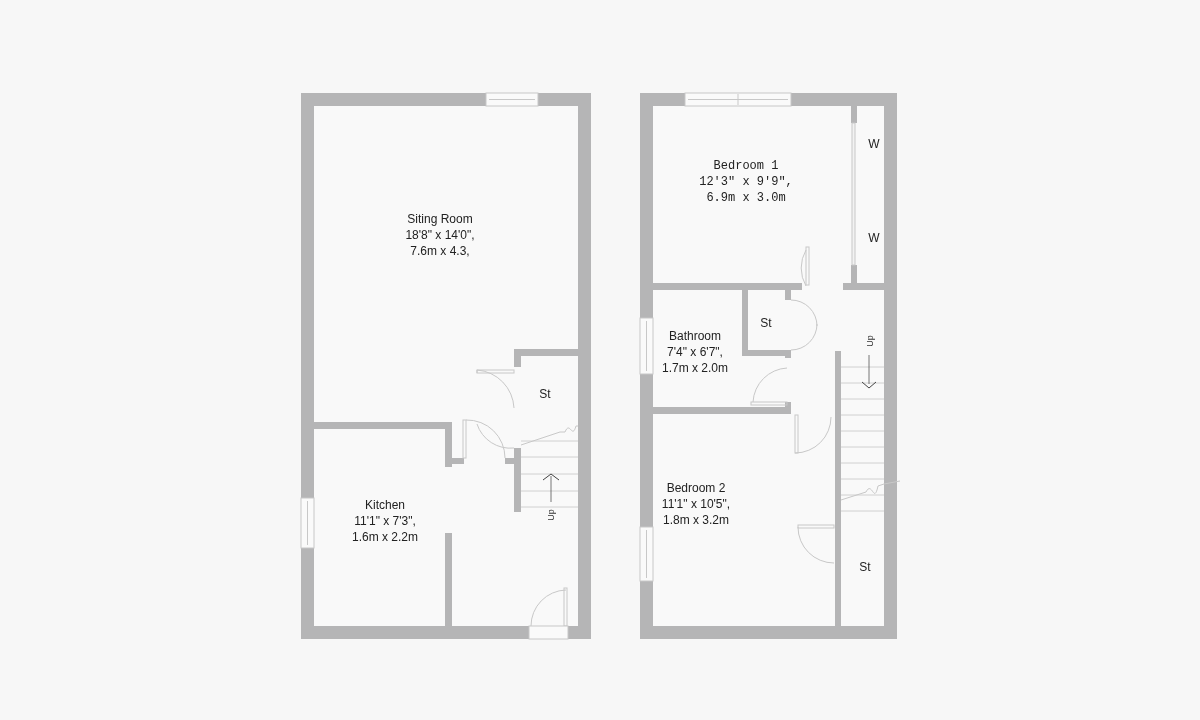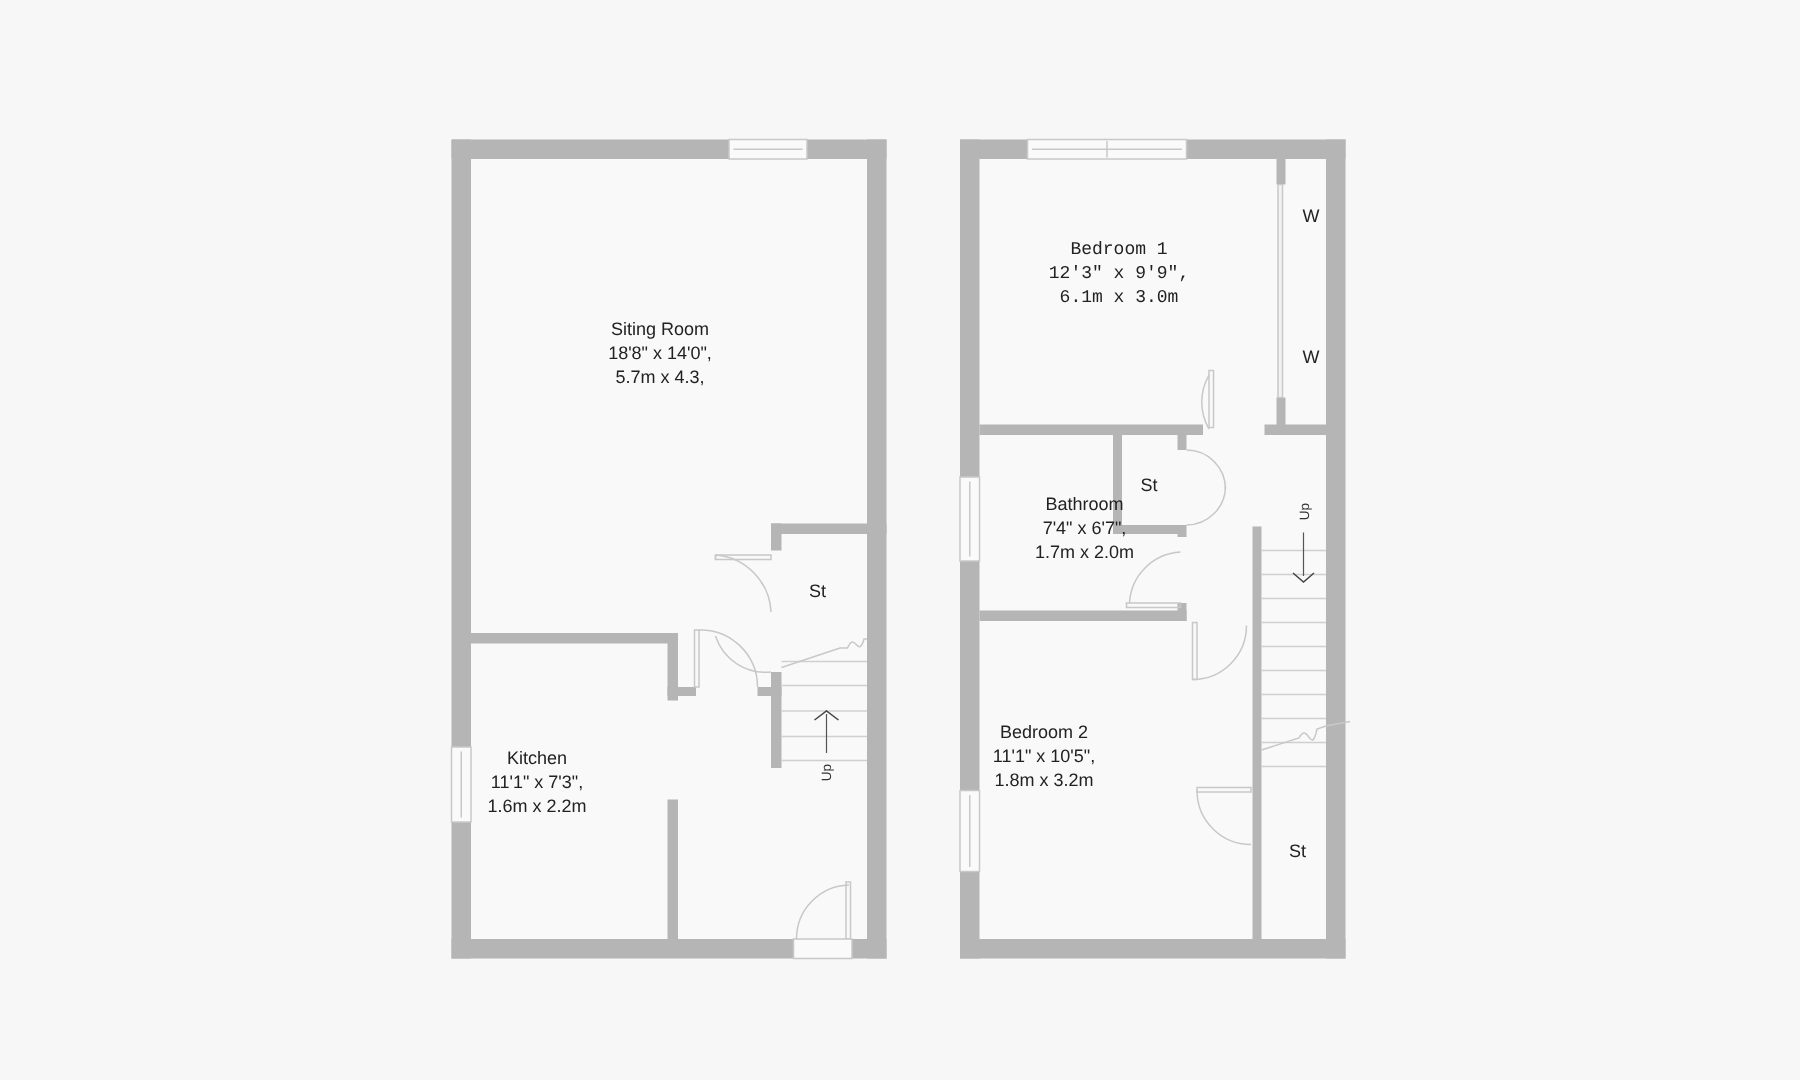--- a/index.html
+++ b/index.html
@@ -130,36 +130,36 @@
       <rect x="795" y="415" width="3" height="38"></rect>
       <path d="M798 527 A36 36 0 0 0 834 563"></path>
       <rect x="798" y="525" width="36" height="3"></rect>
     </g>
   </g>
 </svg>
 
 <div class="label" style="left:440px; top:211px;">
   <div>Siting Room</div>
   <div>18'8" x 14'0",</div>
-  <div>5.7m x 4.3,</div>
+  <div>7.6m x 4.3,</div>
 </div>
-<div class="label" style="left:358px; top:497px;">
+<div class="label" style="left:385px; top:497px;">
   <div>Kitchen</div>
   <div>11'1" x 7'3",</div>
   <div>1.6m x 2.2m</div>
 </div>
 <div class="label" style="left:545px; top:386px;">St</div>
 <div class="up" style="left:545px; top:510px; transform: rotate(-90deg);">Up</div>
 
 <div class="label" style="left:746px; top:158px;font-family:Liberation Mono, monospace;">
   <div>Bedroom 1</div>
   <div>12'3" x 9'9",</div>
-  <div>6.1m x 3.0m</div>
+  <div>6.9m x 3.0m</div>
 </div>
-<div class="label" style="left:695px; top:328px;margin-left:28px;">
+<div class="label" style="left:695px; top:328px;">
   <div>Bathroom</div>
   <div>7'4" x 6'7",</div>
   <div>1.7m x 2.0m</div>
 </div>
 <div class="label" style="left:696px; top:480px;">
   <div>Bedroom 2</div>
   <div>11'1" x 10'5",</div>
   <div>1.8m x 3.2m</div>
 </div>
 <div class="label" style="left:874px; top:136px;">W</div>

